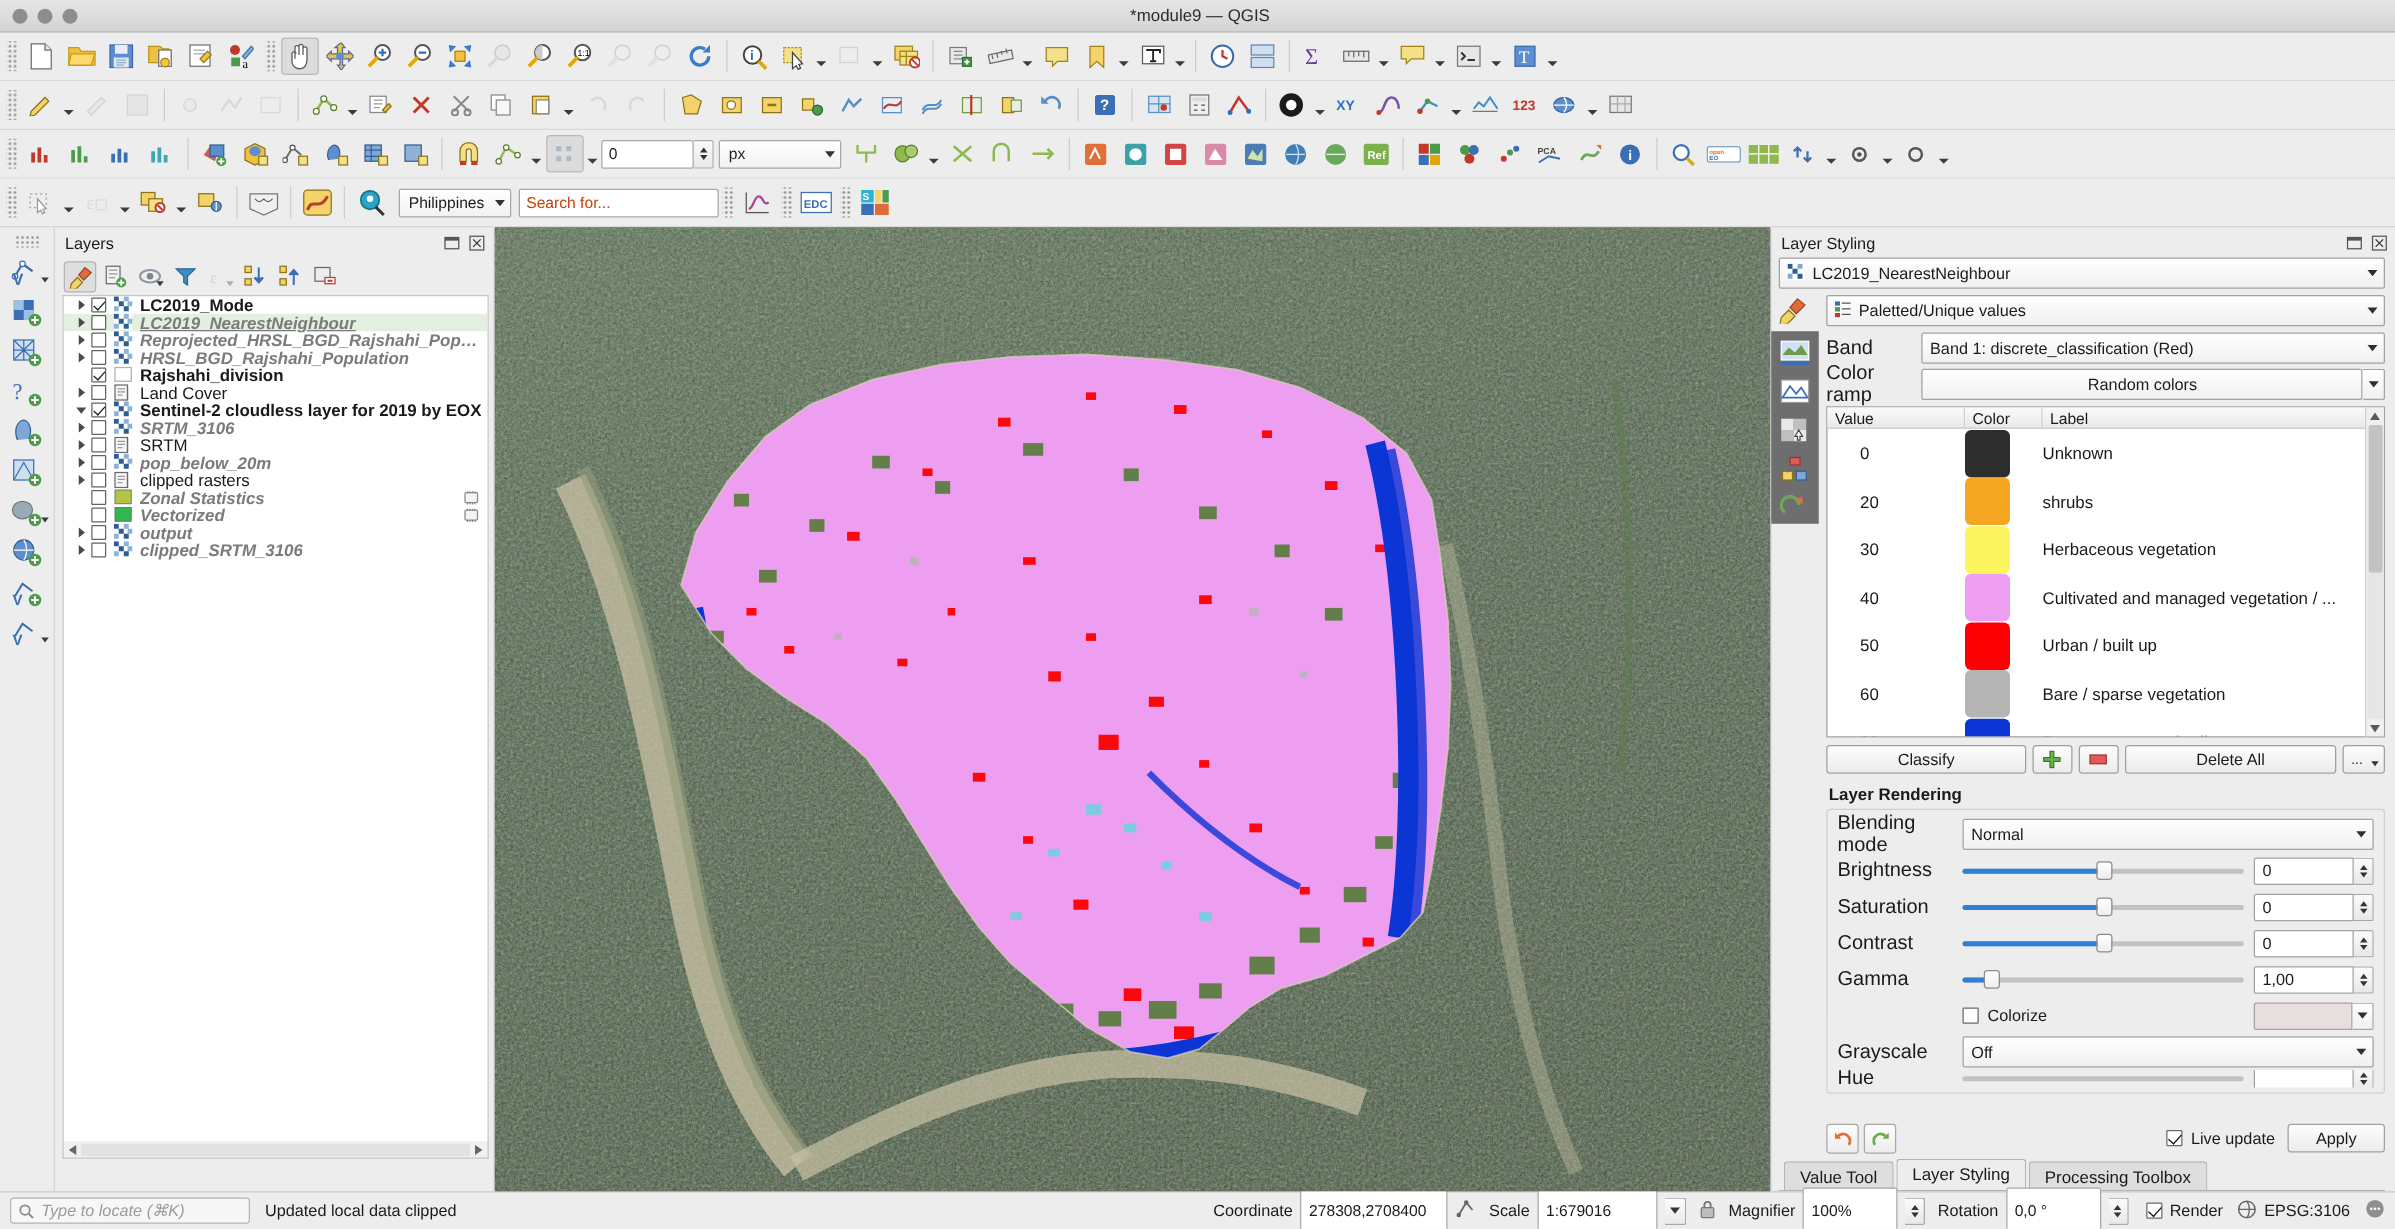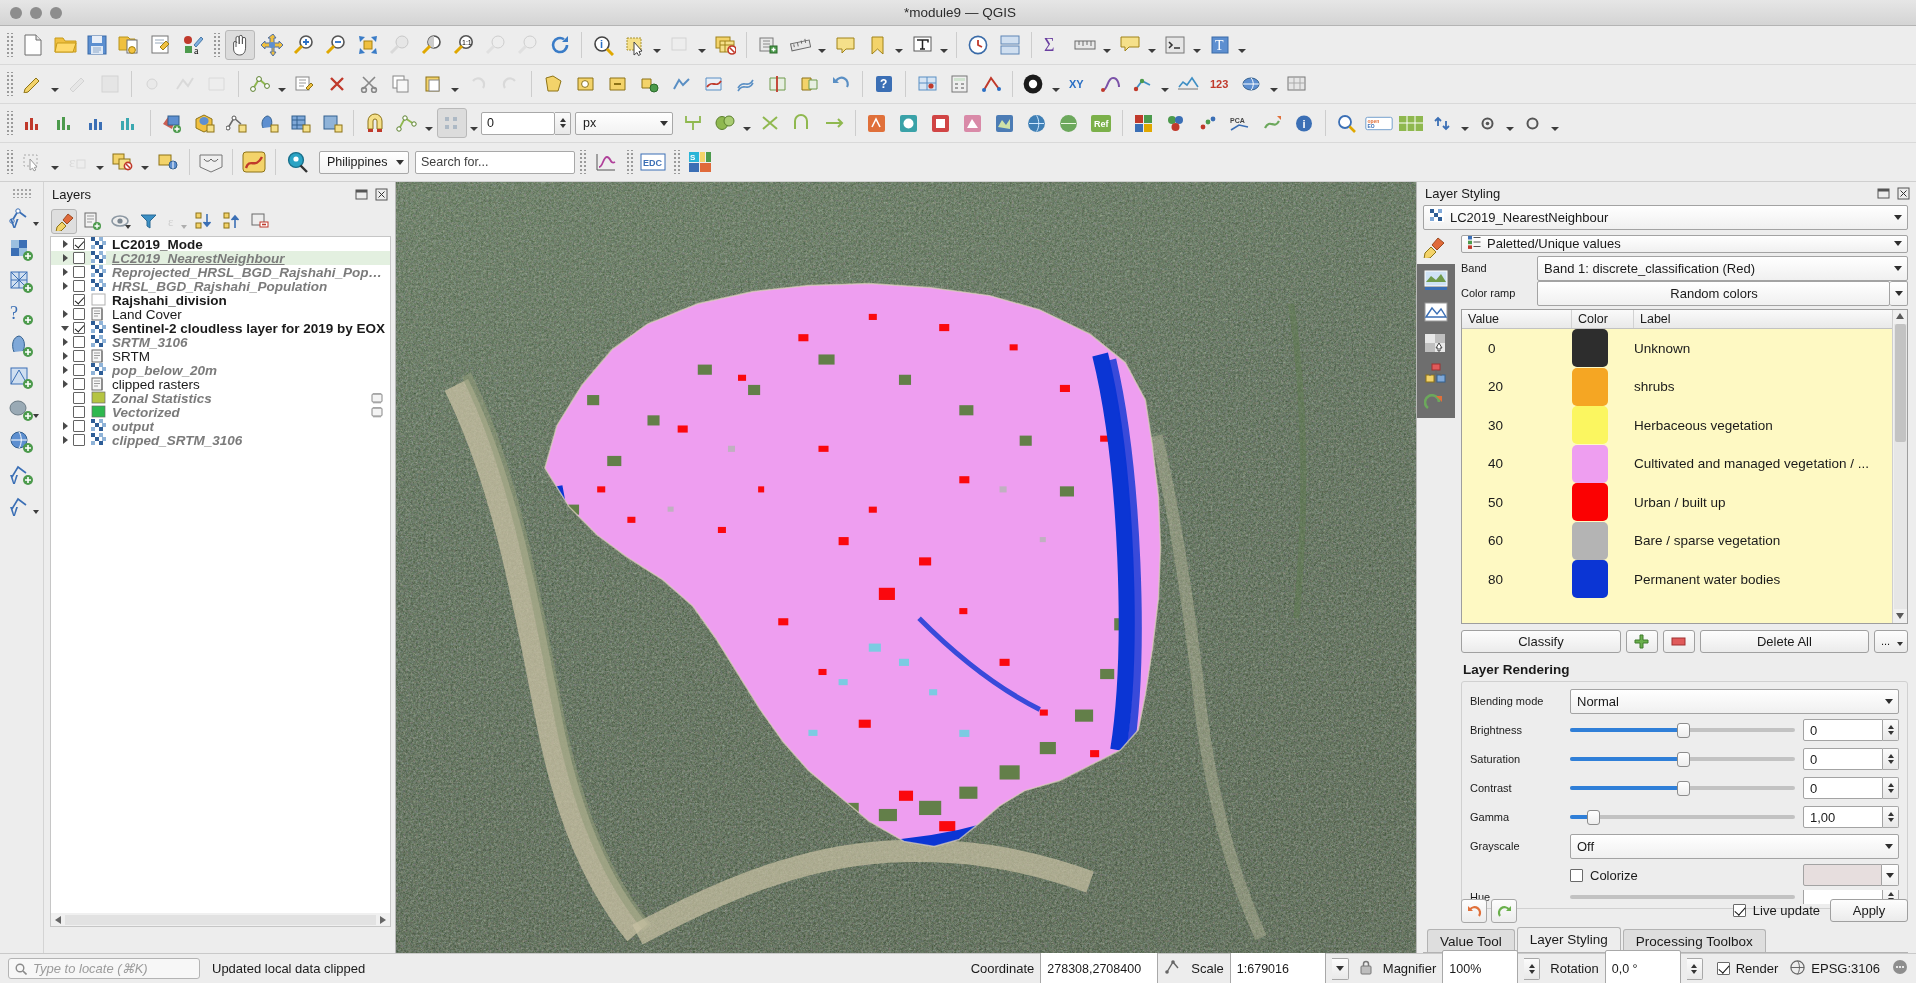--- a/index.html
+++ b/index.html
@@ -82,21 +82,21 @@
   }
   .spin b { display:block; width:0;height:0;border-left:3px solid transparent;border-right:3px solid transparent; }
   .spin b.u { border-bottom: 4px solid #333; margin-bottom:2px; }
   .spin b.d { border-top: 4px solid #333; }
   .tbl-combo {
     height: 23px; border: 1px solid #a8a8a8; background: linear-gradient(#ffffff,#f2f2f2);
     display: inline-flex; align-items: center; justify-content: space-between;
     padding: 0 4px 0 7px; font-size: 12.5px; border-radius: 2px; flex: 0 0 auto;
   }
   .tbl-combo .ar { margin-left: 8px; width:0;height:0;border-left:4px solid transparent;border-right:4px solid transparent;border-top:5px solid #333; }
-  .ph { color: #404040; }
+  .ph { color: #c2410c; }
 
   
   .main { flex: 1 1 auto; display: flex; min-height: 0; }
 
   
   .vtool {
     flex: 0 0 44px; width: 44px; background: #ededed;
     border-right: 1px solid #d4d4d4;
     display: flex; flex-direction: column; align-items: center;
     padding-top: 6px; gap: 1px;
@@ -198,25 +198,25 @@
   .sp-icons {
     flex: 0 0 38px; width: 38px; background: #6e6e6e;
     display: flex; flex-direction: column; align-items: center; padding-top: 4px; gap: 5px;
   }
   .sp-icons .si { width: 30px; height: 26px; display:flex;align-items:center;justify-content:center; }
   .sp-left-col { flex: 0 0 38px; width: 38px; display: flex; flex-direction: column; }
   .sp-brush { height: 34px; display: flex; align-items: center; justify-content: center; }
   .sp-main { flex: 1 1 auto; padding: 5px 8px 0 6px; display: flex; flex-direction: column; min-width: 0; }
 
   .frm-row { display: flex; align-items: center; height: 29px; }
-  .frm-row .lab { width: 76px; flex: 0 0 76px; font-size: 11px; }
+  .frm-row .lab { width: 76px; flex: 0 0 76px; font-size: 16px; }
   .frm-row .fill { flex: 1 1 auto; min-width: 0; }
 
   
-  .leg-wrap { flex: 0 0 auto; border: 1px solid #9e9e9e; background: #fef9c3; display: flex; margin-top: 3px; height: 315px; }
+  .leg-wrap { flex: 0 0 auto; border: 1px solid #9e9e9e; background: #ffffff; display: flex; margin-top: 3px; height: 265px; }
   .leg-tbl { flex: 1 1 auto; display: flex; flex-direction: column; min-width: 0; }
   .leg-head { display: flex; height: 19px; background: linear-gradient(#fafafa,#e9e9e9); border-bottom: 1px solid #c2c2c2; font-size: 12.5px; }
   .leg-head div { padding: 2px 0 0 6px; border-right: 1px solid #d2d2d2; }
   .leg-rows { flex: 1 1 auto; overflow: hidden; }
   .leg-row { display: flex; align-items: center; height: 38.5px; font-size: 13.5px; }
   .leg-row .v { width: 110px; flex: 0 0 110px; padding-left: 26px; }
   .leg-row .c { width: 62px; flex: 0 0 62px; display: flex; align-items: center; }
   .leg-row .c i { display: block; width: 36px; height: 38px; border-radius: 5px; }
   .leg-row .l { flex: 1 1 auto; overflow: hidden; white-space: nowrap; text-overflow: ellipsis; padding-right: 4px; }
   .vscroll {
@@ -1880,41 +1880,41 @@
               <span class="numbox">
                   <span class="nb">1,00</span>
                   <span class="spin" style="height:22px">
                     <b class="u"></b>
                     <b class="d"></b>
                   </span>
                 </span>
             </div>
 
             <div class="frm-row">
-              <span class="lab" style="width:100px;flex:0 0 100px">Grayscale</span>
-              <span class="fill">
-                  <span class="combo">
-                    <span class="txt">Off</span>
-                    <i class="ar"></i>
-                  </span>
-                </span>
-            </div>
-
-            <div class="frm-row">
               <span style="width:100px;flex:0 0 100px"></span>
               <span style="display:flex;align-items:center;gap:7px;flex:1">
                 <span class="chk"></span>
                 <span>Colorize</span>
               </span>
               <span style="display:flex;flex:0 0 96px;width:96px">
                 <span style="flex:1;height:22px;border:1px solid #a3a3a3;background:#e7dede;border-radius:2px 0 0 2px"></span>
                 <span class="combo" style="width:17px;padding:0;justify-content:center;border-radius:0 2px 2px 0;border-left:none;height:22px">
                     <i class="ar"></i>
                   </span>
               </span>
+            </div>
+
+            <div class="frm-row">
+              <span class="lab" style="width:100px;flex:0 0 100px">Grayscale</span>
+              <span class="fill">
+                  <span class="combo">
+                    <span class="txt">Off</span>
+                    <i class="ar"></i>
+                  </span>
+                </span>
             </div>
 
             <div class="frm-row" style="height:14px;overflow:hidden">
               <span class="lab" style="width:100px;flex:0 0 100px">Hue</span>
               <span class="slider">
                   <i class="trk"></i>
                 </span>
               <span class="numbox">
                   <span class="nb"></span>
                   <span class="spin" style="height:22px">

